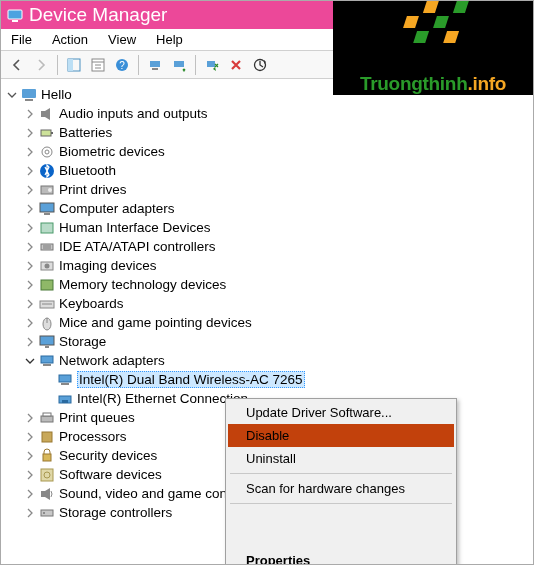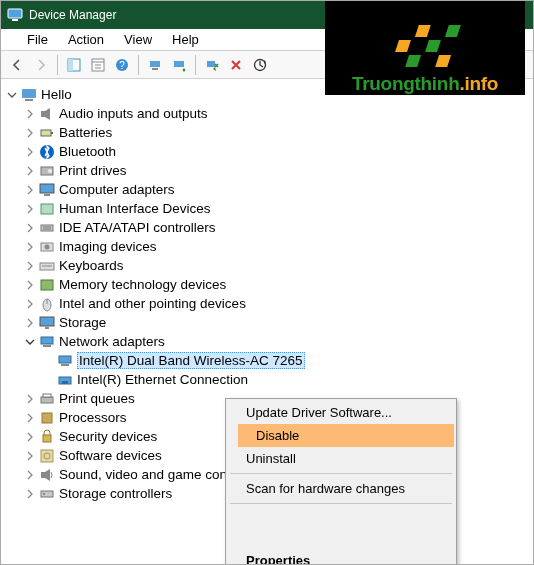--- a/index.html
+++ b/index.html
@@ -7,34 +7,34 @@
       font-family: "Segoe UI", Tahoma, sans-serif;
       font-size: 13px;
       background: #fff;
       width: 534px;
       height: 565px;
       position: relative;
       overflow: hidden;
       border: 1px solid #aaa;
     }
     .titlebar {
-      background: #14532d;
+      background: #ec4899;
       color: #fff;
       height: 28px;
       display: flex;
       align-items: center;
       padding: 0 6px;
-      font-size: 12px;
+      font-size: 19px;
     }
     .titlebar .title-icon { width: 16px; height: 16px; margin-right: 6px; }
     .menubar {
       height: 22px;
       display: flex;
       align-items: center;
-      padding: 0 16px;
+      padding: 0 0;
       font-size: 13px;
       border-bottom: 1px solid #d0d0d0;
     }
     .menubar .menu-item { padding: 2px 10px; cursor: default; }
     .toolbar {
       height: 28px;
       display: flex;
       align-items: center;
       padding: 2px 4px;
       gap: 0px;
@@ -74,34 +74,34 @@
       border: 1px solid #a0a0a0;
       box-shadow: 2px 2px 4px rgba(0,0,0,.25);
       font-size: 13px;
       padding: 2px;
       z-index: 50;
     }
     .cm-item {
       padding: 4px 18px;
       cursor: default;
     }
-    .cm-item.highlighted { background: #fdba74; margin-left: 10px; }
+    .cm-item.highlighted { background: #c2410c; }
     .cm-sep { height: 1px; background: #c8c8c8; margin: 3px 2px; }
     .cm-item.bold { font-weight: bold; margin-top: 45px; }
     
     .watermark {
       position: absolute;
-      top: 0px; right: 8px;
+      top: 0px; right: 0px;
       width: 200px; height: 94px;
       background: #000;
       z-index: 100;
       display: flex;
       flex-direction: column;
       align-items: center;
-      justify-content: flex-end;
+      justify-content: space-between;
       color: #fff;
     }
     .wm-dots { display: grid; grid-template-columns: repeat(4, 12px); grid-template-rows: repeat(3, 12px); gap: 3px; transform: skewX(-18deg) rotate(0deg); }
     .wm-d { width: 12px; height: 12px; }
     .wm-text { font-family: Arial,sans-serif; font-weight: bold; font-size: 19px; letter-spacing: -0.3px; }
     .wm-text .c1 { color: #2a9b2a; }
     .wm-text .c2 { color: #f5a623; }
   </style>
 </head>
 <body>
@@ -240,20 +240,35 @@
       </div>
       <div class="row">
         <span class="ind1"></span>
         <span class="chev">
           <svg width="10" height="10">
             <path d="M3 1 L7 5 L3 9" stroke="#888" fill="none" stroke-width="1.3"></path>
           </svg>
         </span>
         <span class="icon">
           <svg width="16" height="16">
+            <circle cx="8" cy="8" r="5" stroke="#888" fill="none"></circle>
+            <circle cx="8" cy="8" r="2" stroke="#888" fill="none"></circle>
+          </svg>
+        </span>
+        <span class="label-span">Biometric devices</span>
+      </div>
+      <div class="row">
+        <span class="ind1"></span>
+        <span class="chev">
+          <svg width="10" height="10">
+            <path d="M3 1 L7 5 L3 9" stroke="#888" fill="none" stroke-width="1.3"></path>
+          </svg>
+        </span>
+        <span class="icon">
+          <svg width="16" height="16">
             <circle cx="8" cy="8" r="7" fill="#0a64c8"></circle>
             <path d="M6 4 L10 12 L8 14 L8 2 L10 4 L6 12" stroke="#fff" fill="none" stroke-width="1.2"></path>
           </svg>
         </span>
         <span class="label-span">Bluetooth</span>
       </div>
       <div class="row">
         <span class="ind1"></span>
         <span class="chev">
           <svg width="10" height="10">
@@ -330,54 +345,54 @@
       </div>
       <div class="row">
         <span class="ind1"></span>
         <span class="chev">
           <svg width="10" height="10">
             <path d="M3 1 L7 5 L3 9" stroke="#888" fill="none" stroke-width="1.3"></path>
           </svg>
         </span>
         <span class="icon">
           <svg width="16" height="16">
+            <rect x="2" y="3" width="12" height="10" fill="#8fb868" stroke="#4a7a38"></rect>
+          </svg>
+        </span>
+        <span class="label-span">Memory technology devices</span>
+      </div>
+      <div class="row">
+        <span class="ind1"></span>
+        <span class="chev">
+          <svg width="10" height="10">
+            <path d="M3 1 L7 5 L3 9" stroke="#888" fill="none" stroke-width="1.3"></path>
+          </svg>
+        </span>
+        <span class="icon">
+          <svg width="16" height="16">
             <rect x="1" y="5" width="14" height="7" fill="#ddd" stroke="#888"></rect>
             <line x1="3" y1="8" x2="13" y2="8" stroke="#888"></line>
           </svg>
         </span>
         <span class="label-span">Keyboards</span>
       </div>
       <div class="row">
         <span class="ind1"></span>
         <span class="chev">
           <svg width="10" height="10">
             <path d="M3 1 L7 5 L3 9" stroke="#888" fill="none" stroke-width="1.3"></path>
           </svg>
         </span>
         <span class="icon">
           <svg width="16" height="16">
-            <rect x="2" y="3" width="12" height="10" fill="#8fb868" stroke="#4a7a38"></rect>
-          </svg>
-        </span>
-        <span class="label-span">Memory technology devices</span>
-      </div>
-      <div class="row">
-        <span class="ind1"></span>
-        <span class="chev">
-          <svg width="10" height="10">
-            <path d="M3 1 L7 5 L3 9" stroke="#888" fill="none" stroke-width="1.3"></path>
-          </svg>
-        </span>
-        <span class="icon">
-          <svg width="16" height="16">
             <ellipse cx="8" cy="9" rx="4" ry="6" fill="#ddd" stroke="#888"></ellipse>
             <line x1="8" y1="3" x2="8" y2="8" stroke="#888"></line>
           </svg>
         </span>
-        <span class="label-span">Intel and other pointing devices</span>
+        <span class="label-span">Mice and game pointing devices</span>
       </div>
       <div class="row">
         <span class="ind1"></span>
         <span class="chev">
           <svg width="10" height="10">
             <path d="M3 1 L7 5 L3 9" stroke="#888" fill="none" stroke-width="1.3"></path>
           </svg>
         </span>
         <span class="icon">
           <svg width="16" height="16">

